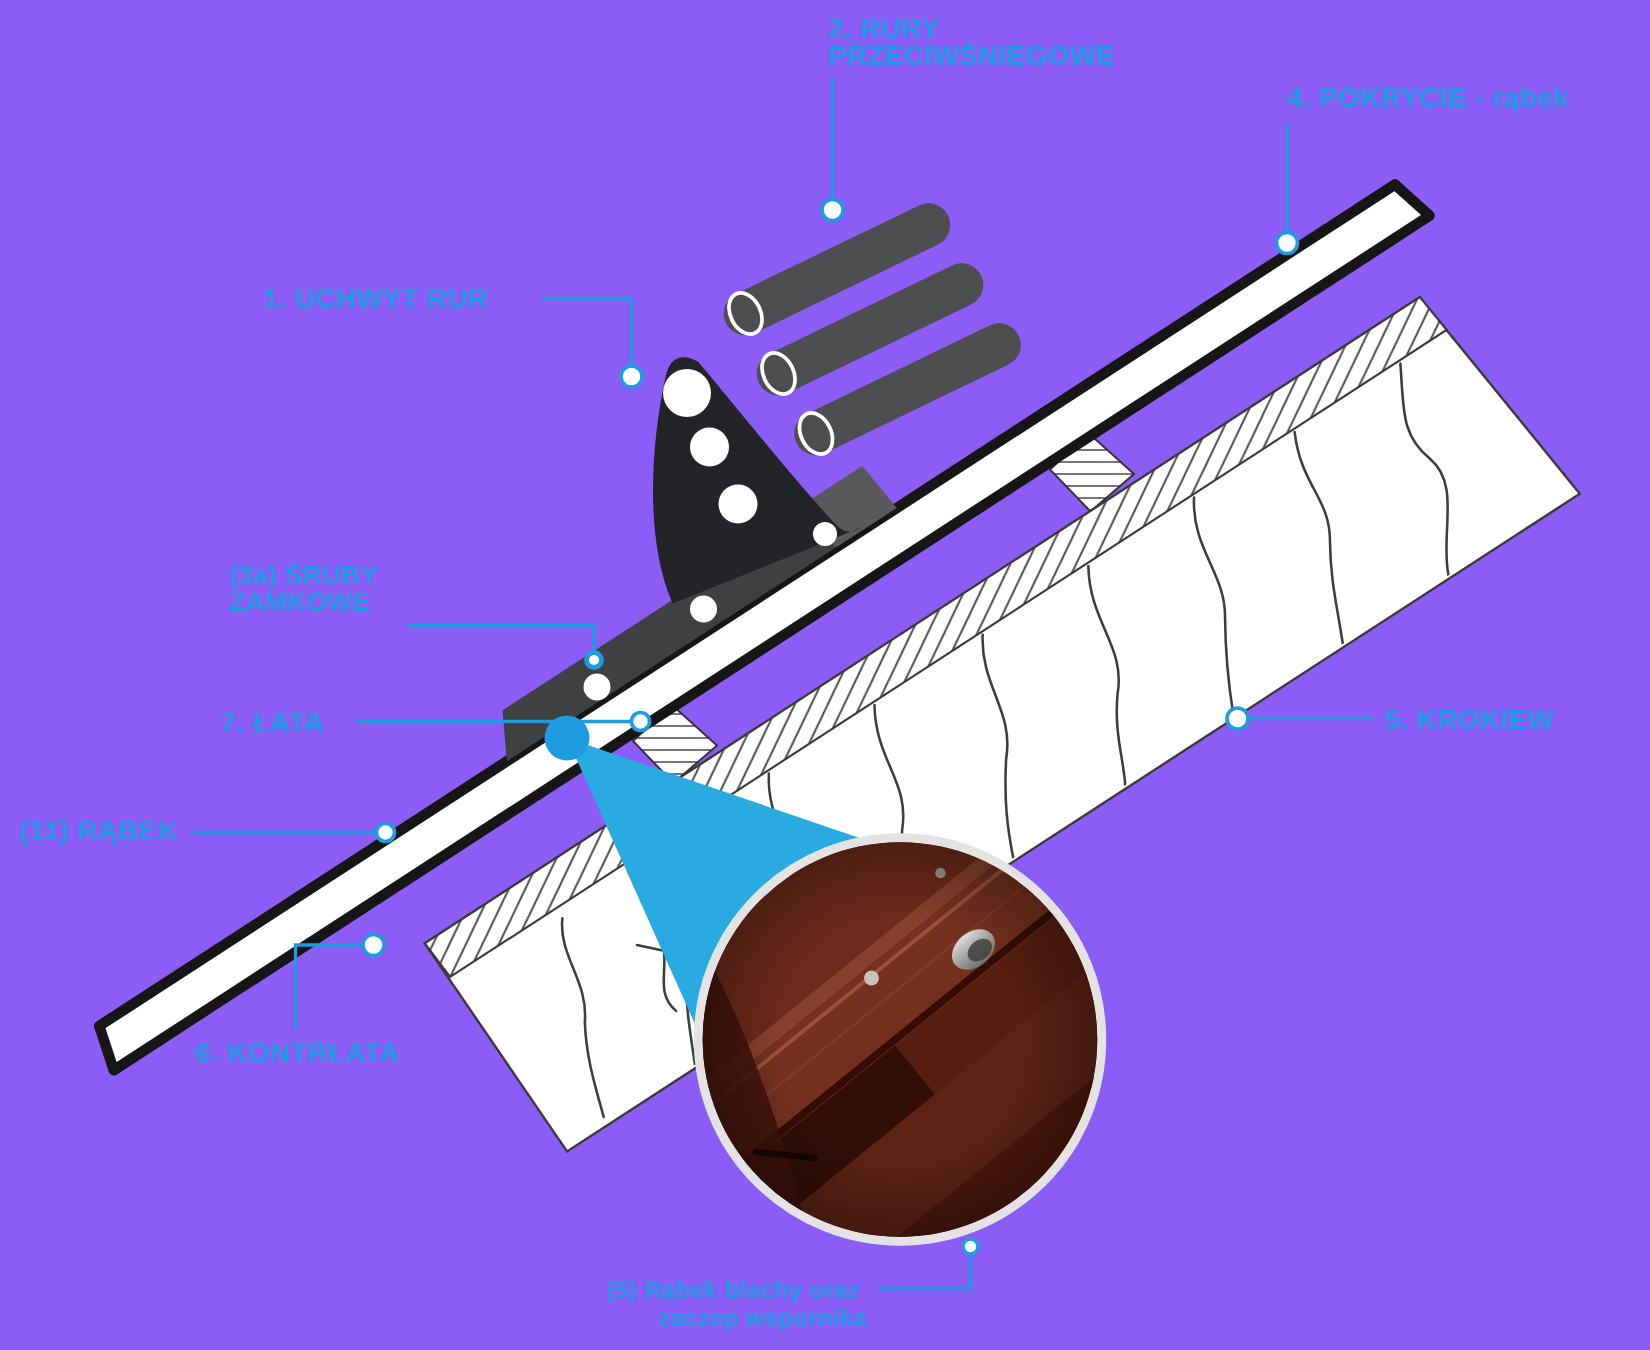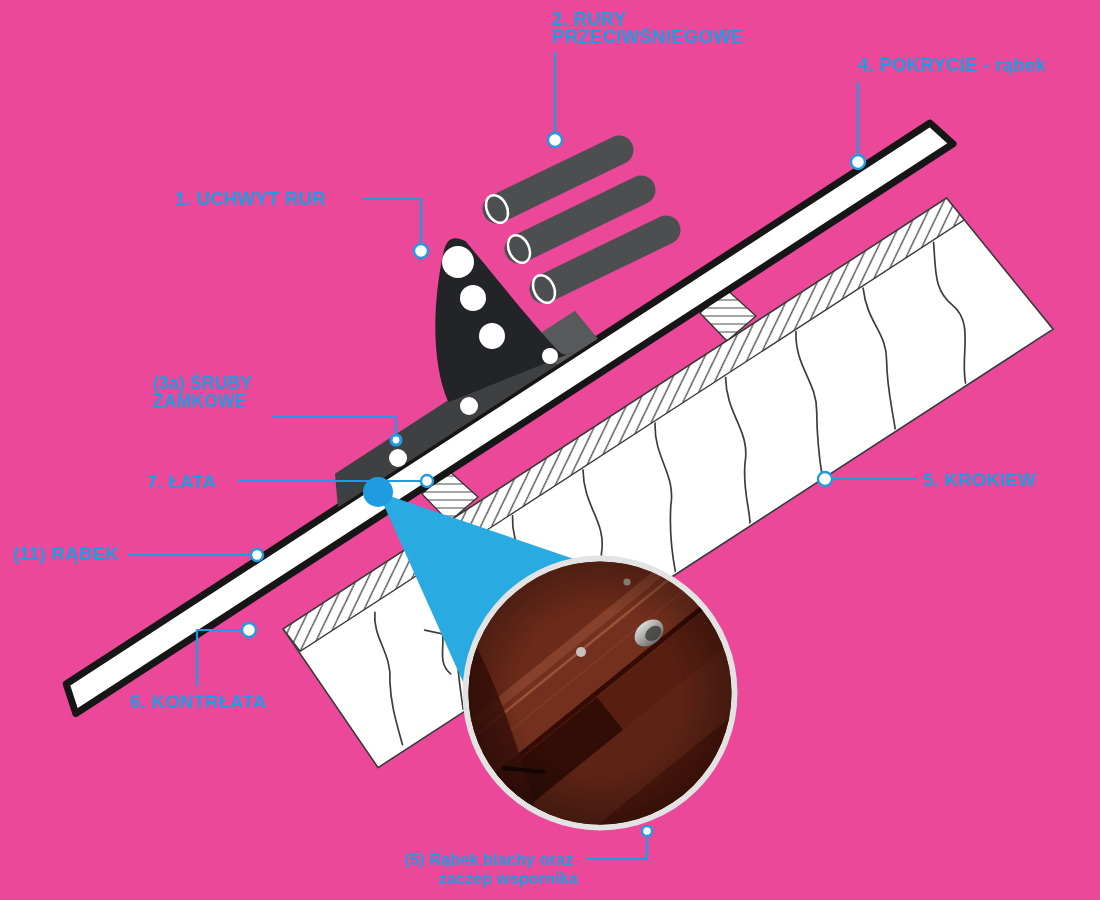--- a/index.html
+++ b/index.html
@@ -1,16 +1,16 @@
 <!DOCTYPE html>
 <html><head>
 <meta charset="utf-8">
 <style>
   html,body{margin:0;padding:0;background:#ffffff;}
-  #stage{position:relative;width:1100px;height:900px;background:#ec4899;overflow:hidden;
+  #stage{position:relative;width:1100px;height:900px;background:#8b5cf6;overflow:hidden;
          font-family:"Liberation Sans", sans-serif;}
   svg{position:absolute;left:0;top:0;}
   .lbl{font-family:"Liberation Sans", sans-serif;font-weight:bold;fill:#1F9CE1;}
   .lbl-18{font-size:18.5px;letter-spacing:.3px;}
   .lbl-17{font-size:17.5px;letter-spacing:.2px;}
   .lbl-16{font-size:16px;letter-spacing:.2px;}
   .leader{stroke:#1F9CE1;stroke-width:2.2;fill:none;}
   .leader-dot{fill:#ffffff;stroke:#1F9CE1;stroke-width:2.4;}
   .grain{stroke:#3d3d3d;stroke-width:1.7;fill:none;stroke-linecap:round;}
 </style>

